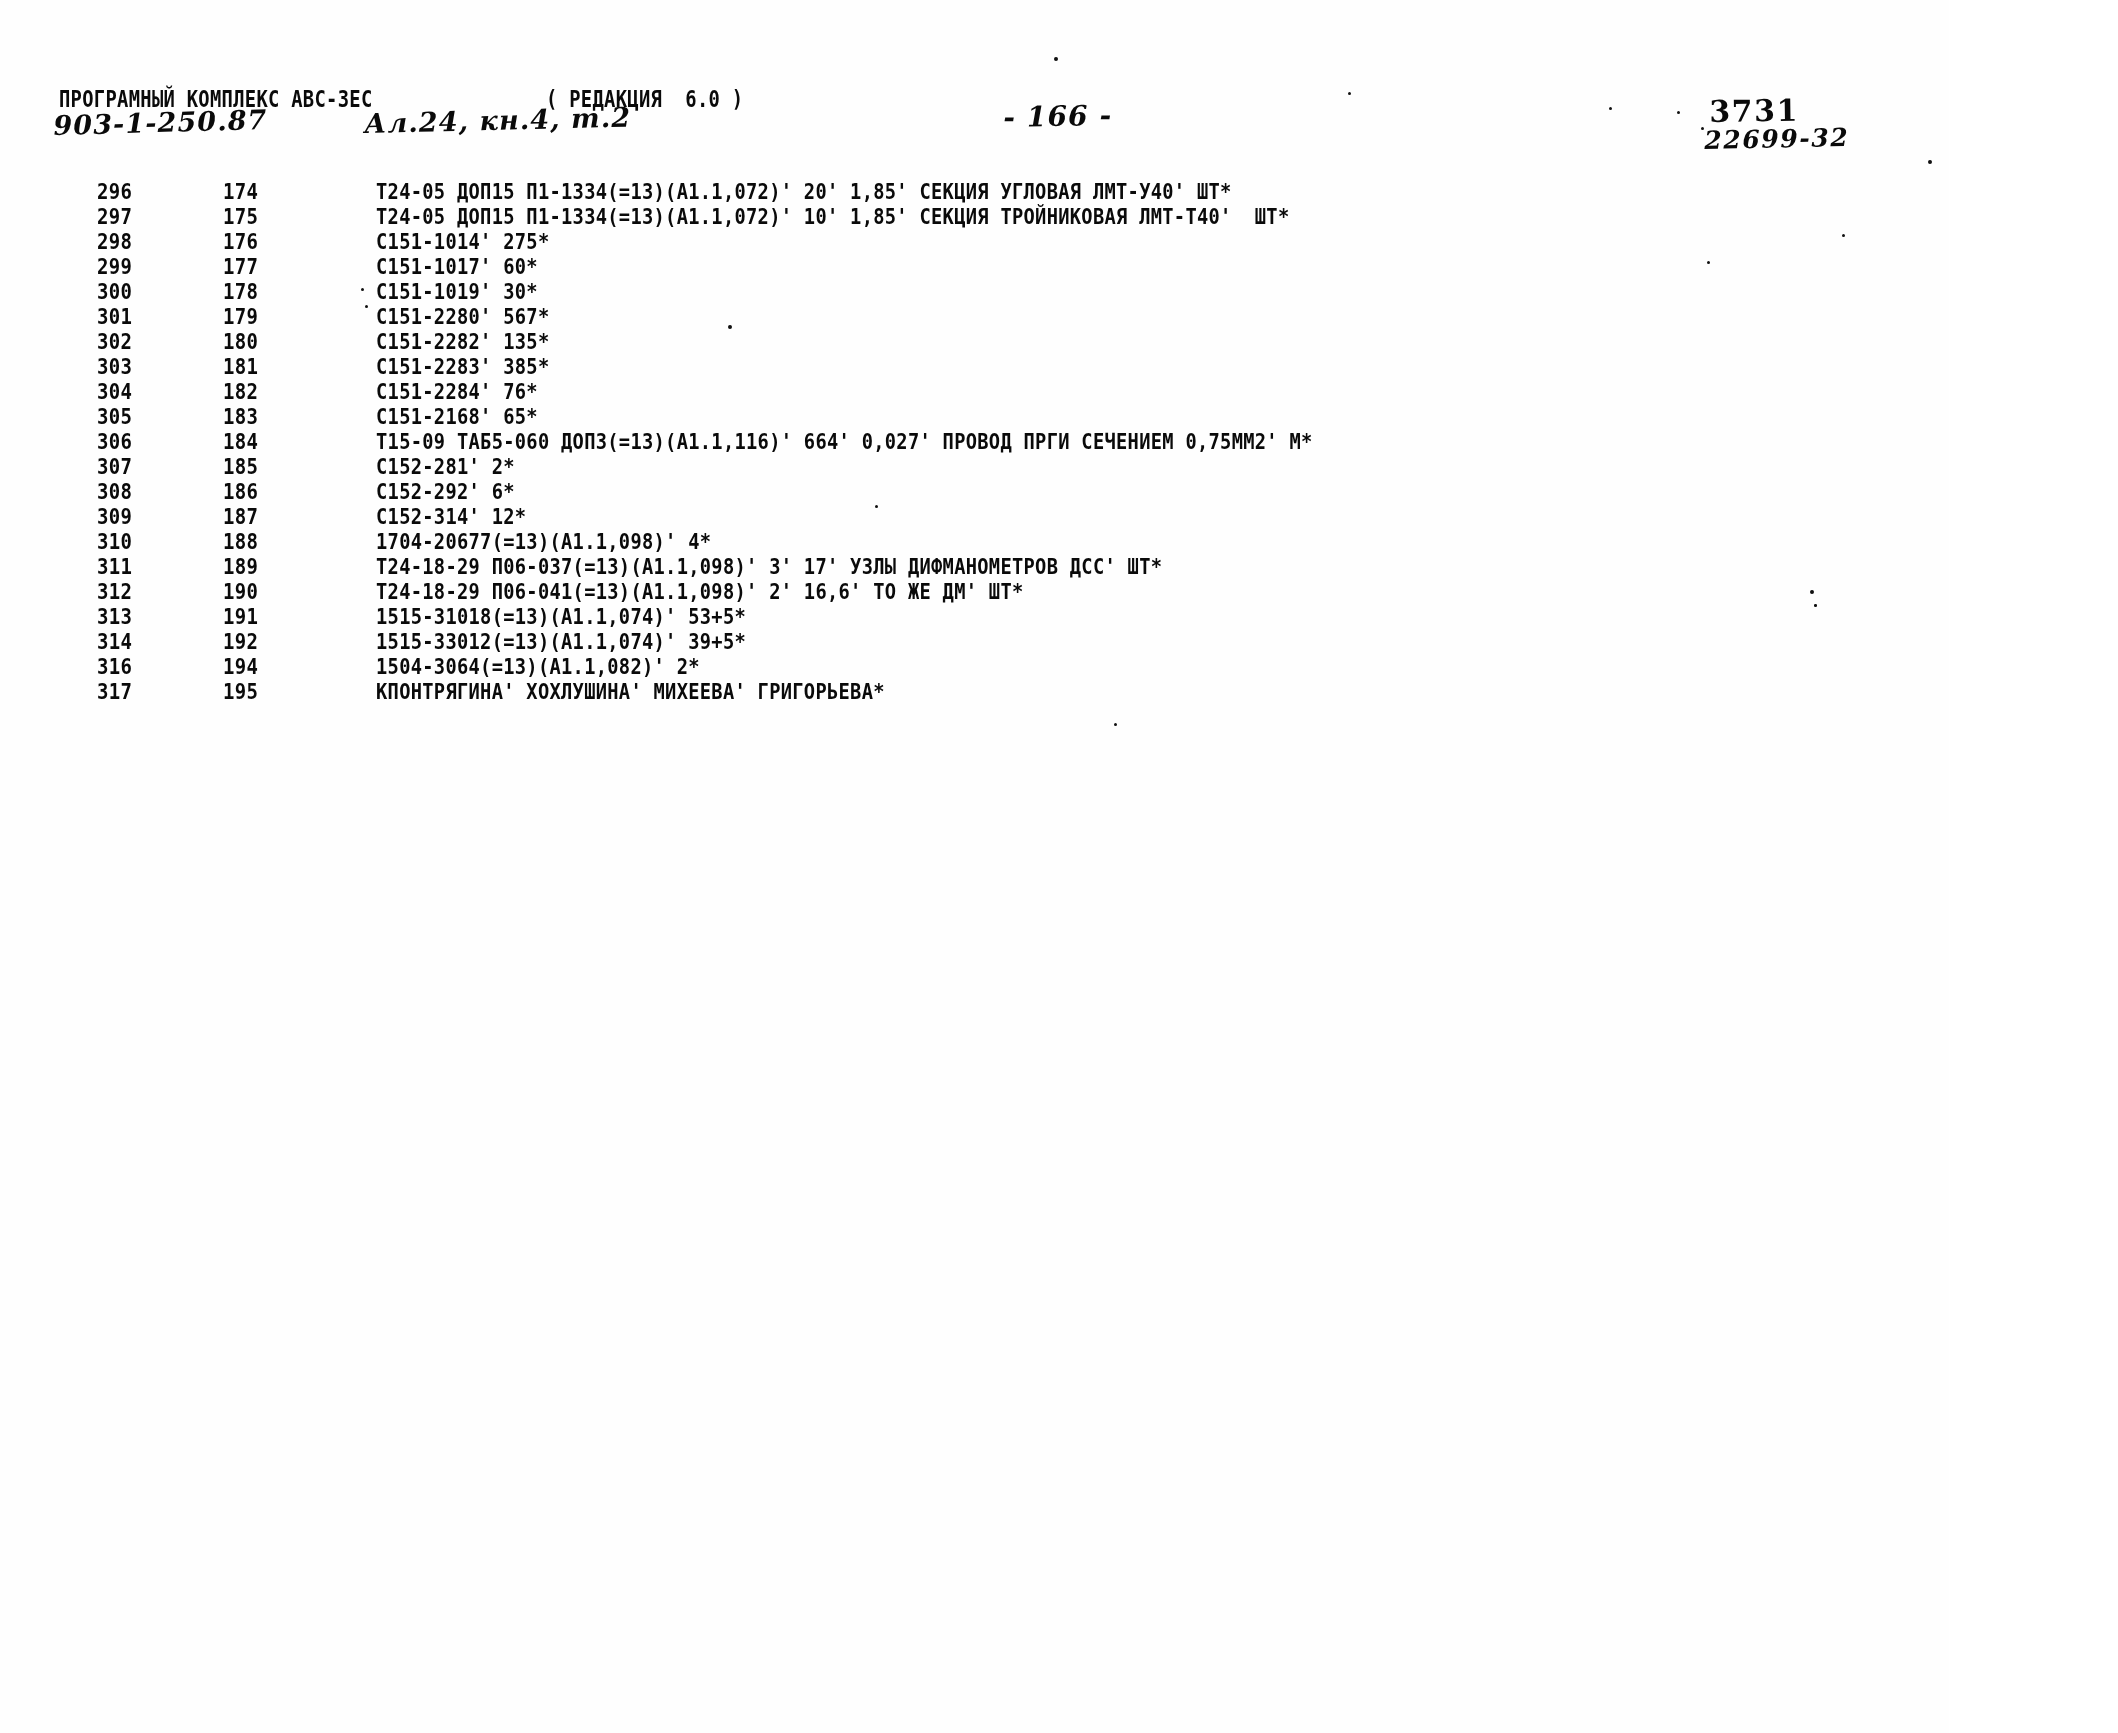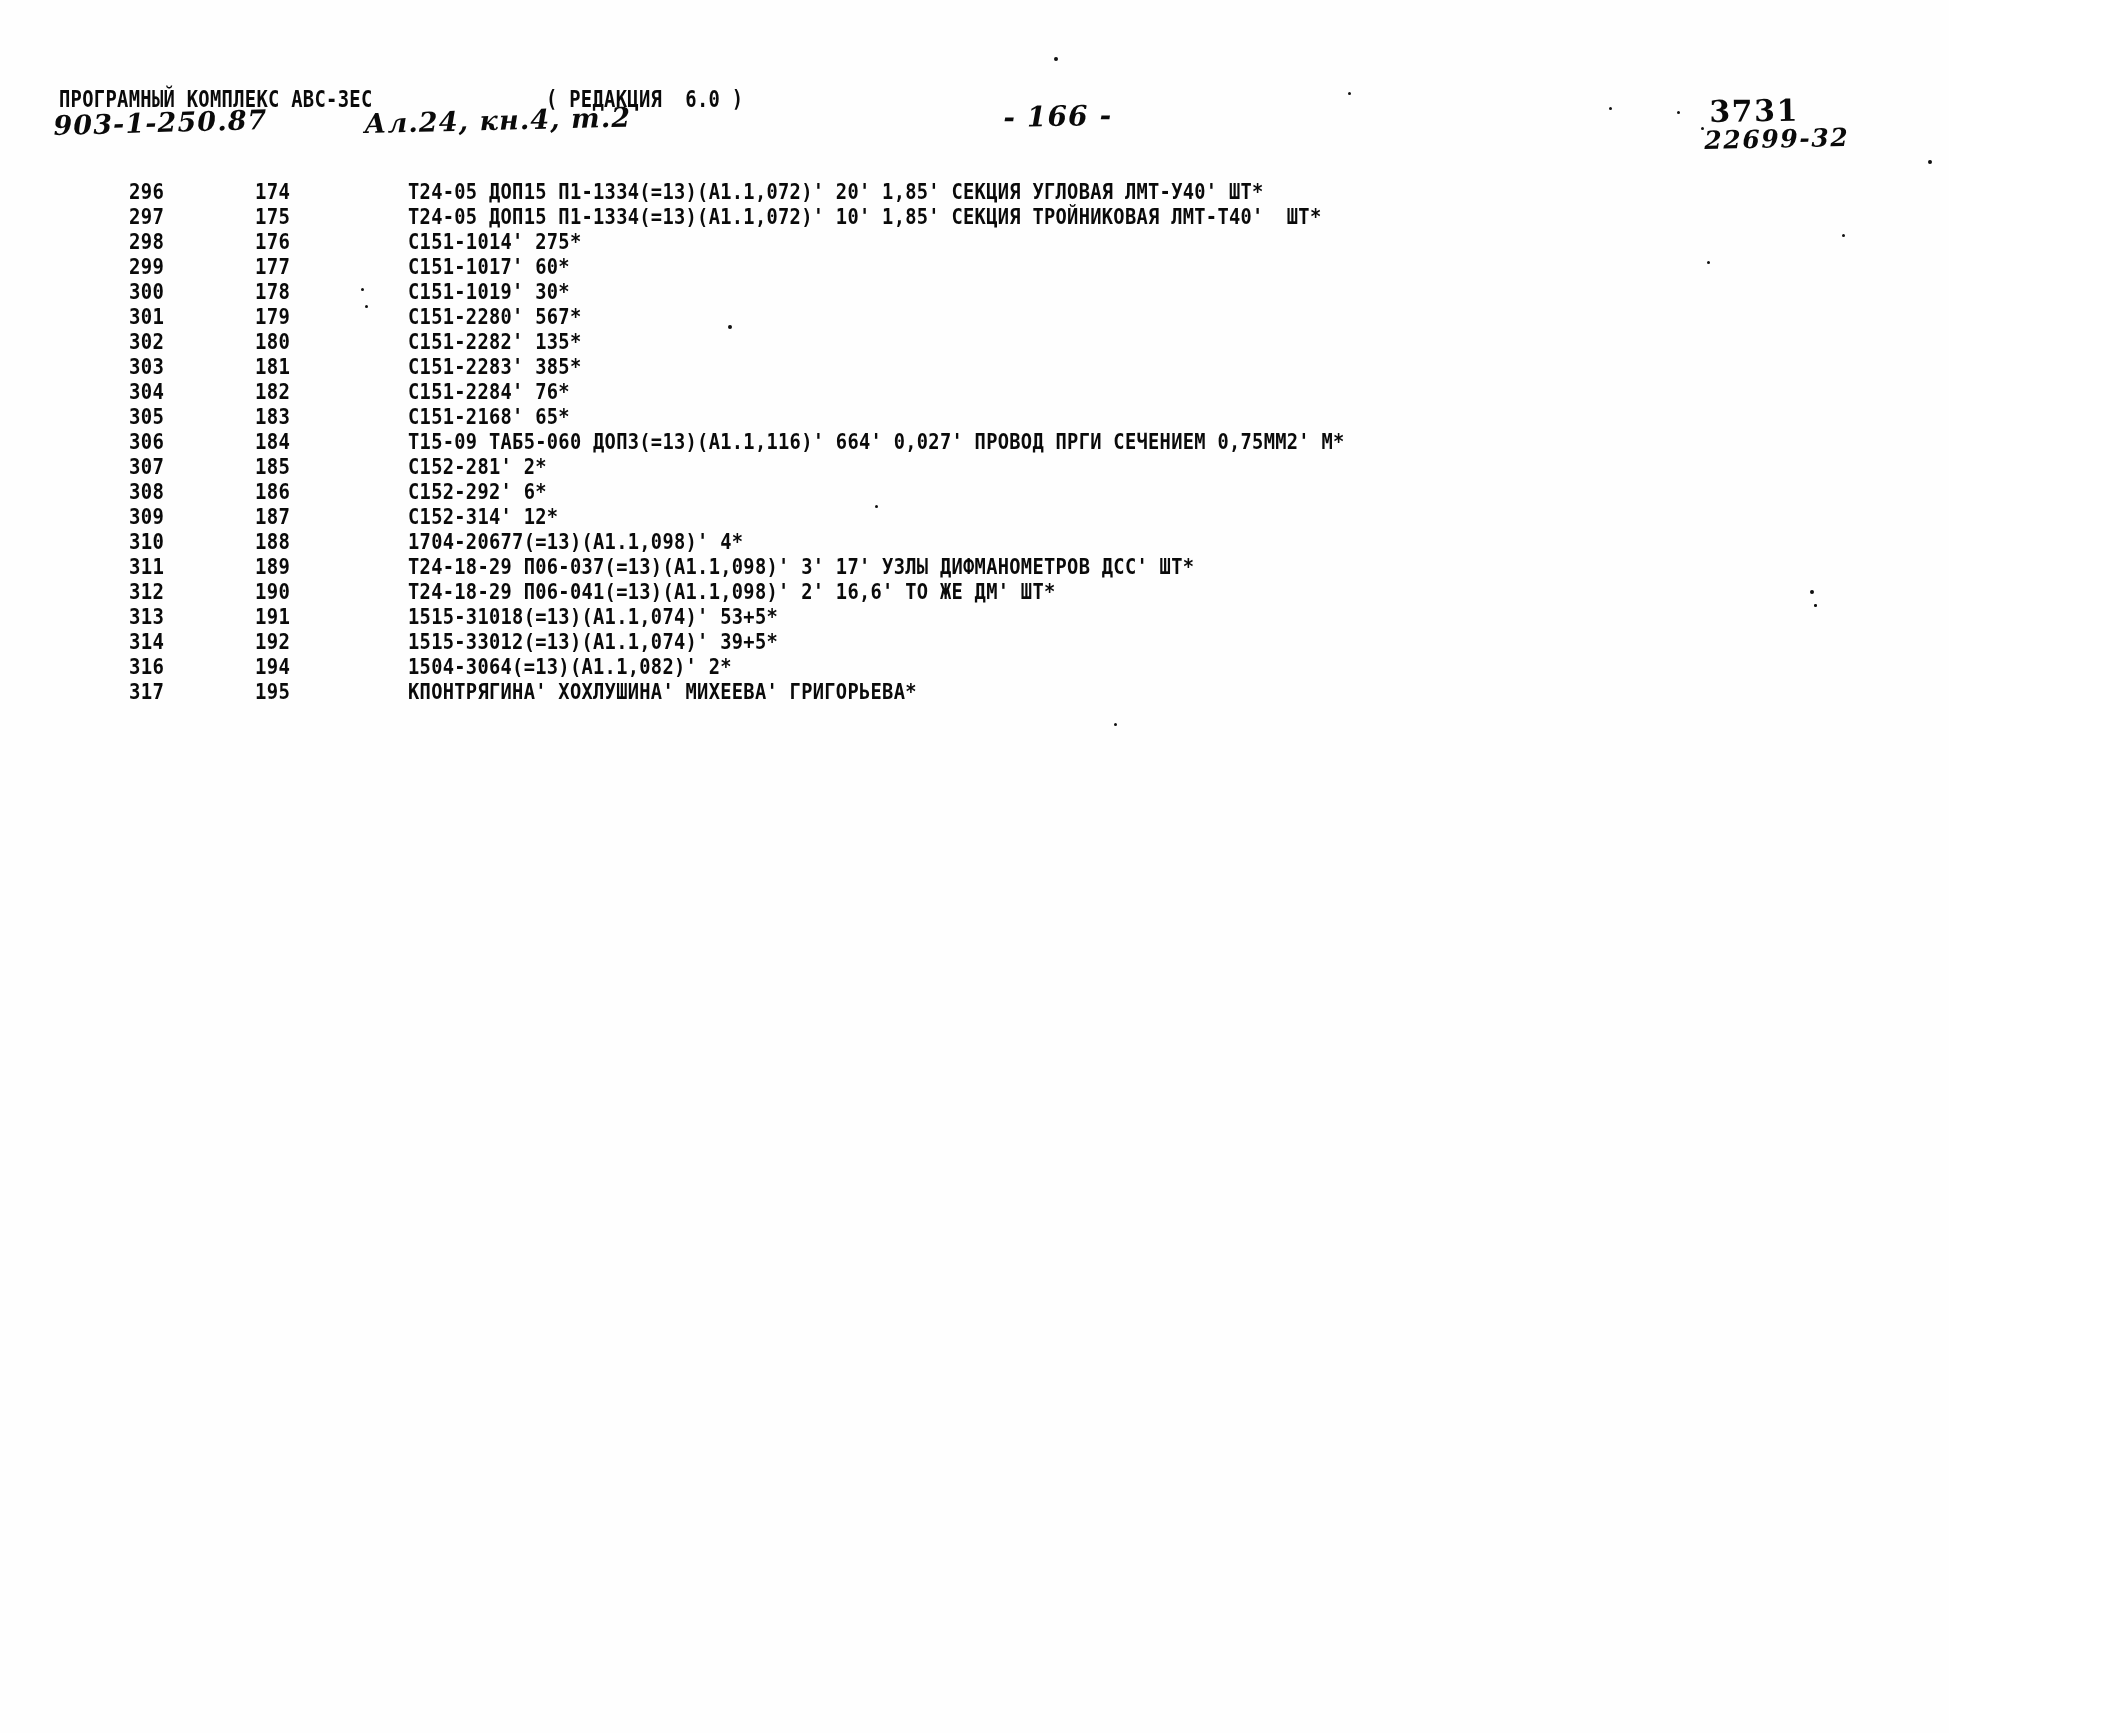--- a/index.html
+++ b/index.html
@@ -124,21 +124,20 @@
   #listing {
     position: absolute;
     left: 0;
     top: 179px;
     width: 2119px;
   }
 
   .listing-row {
     position: relative;
     height: 25px;
-    margin-left: 32px;
   }
 
   .col-seq {
     position: absolute;
     left: 97px;
     top: 0;
     width: 71px;
     text-align: left;
     font-size: 19px;
     line-height: 22px;

